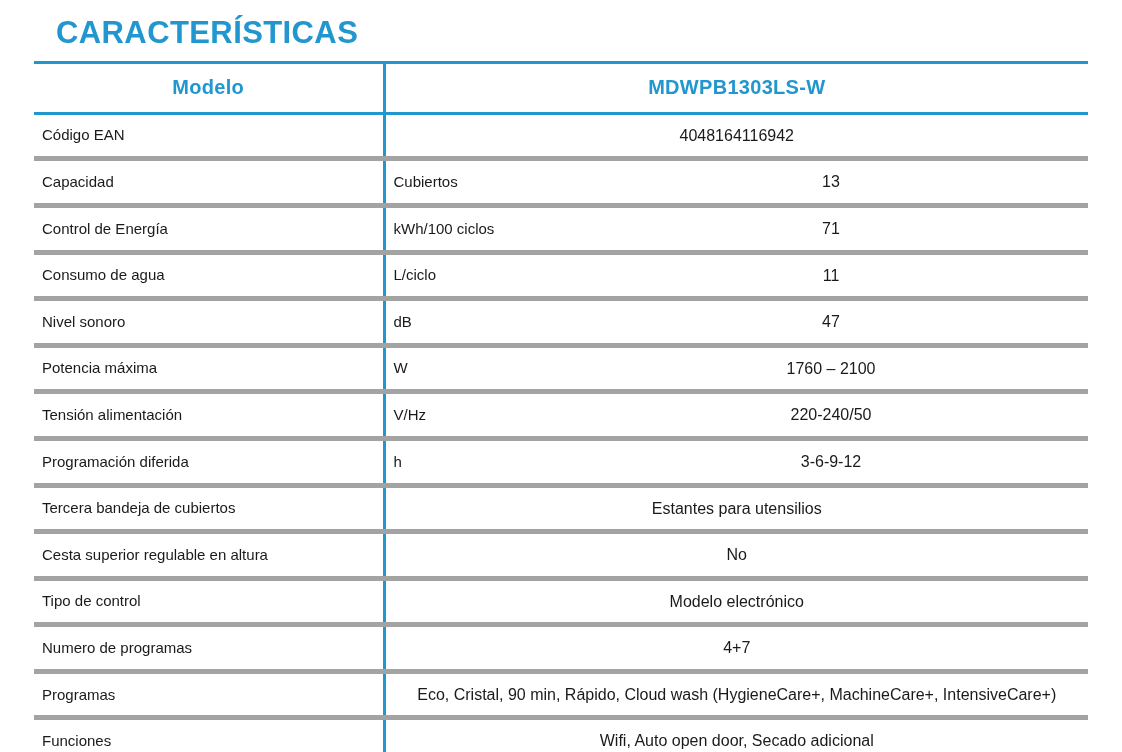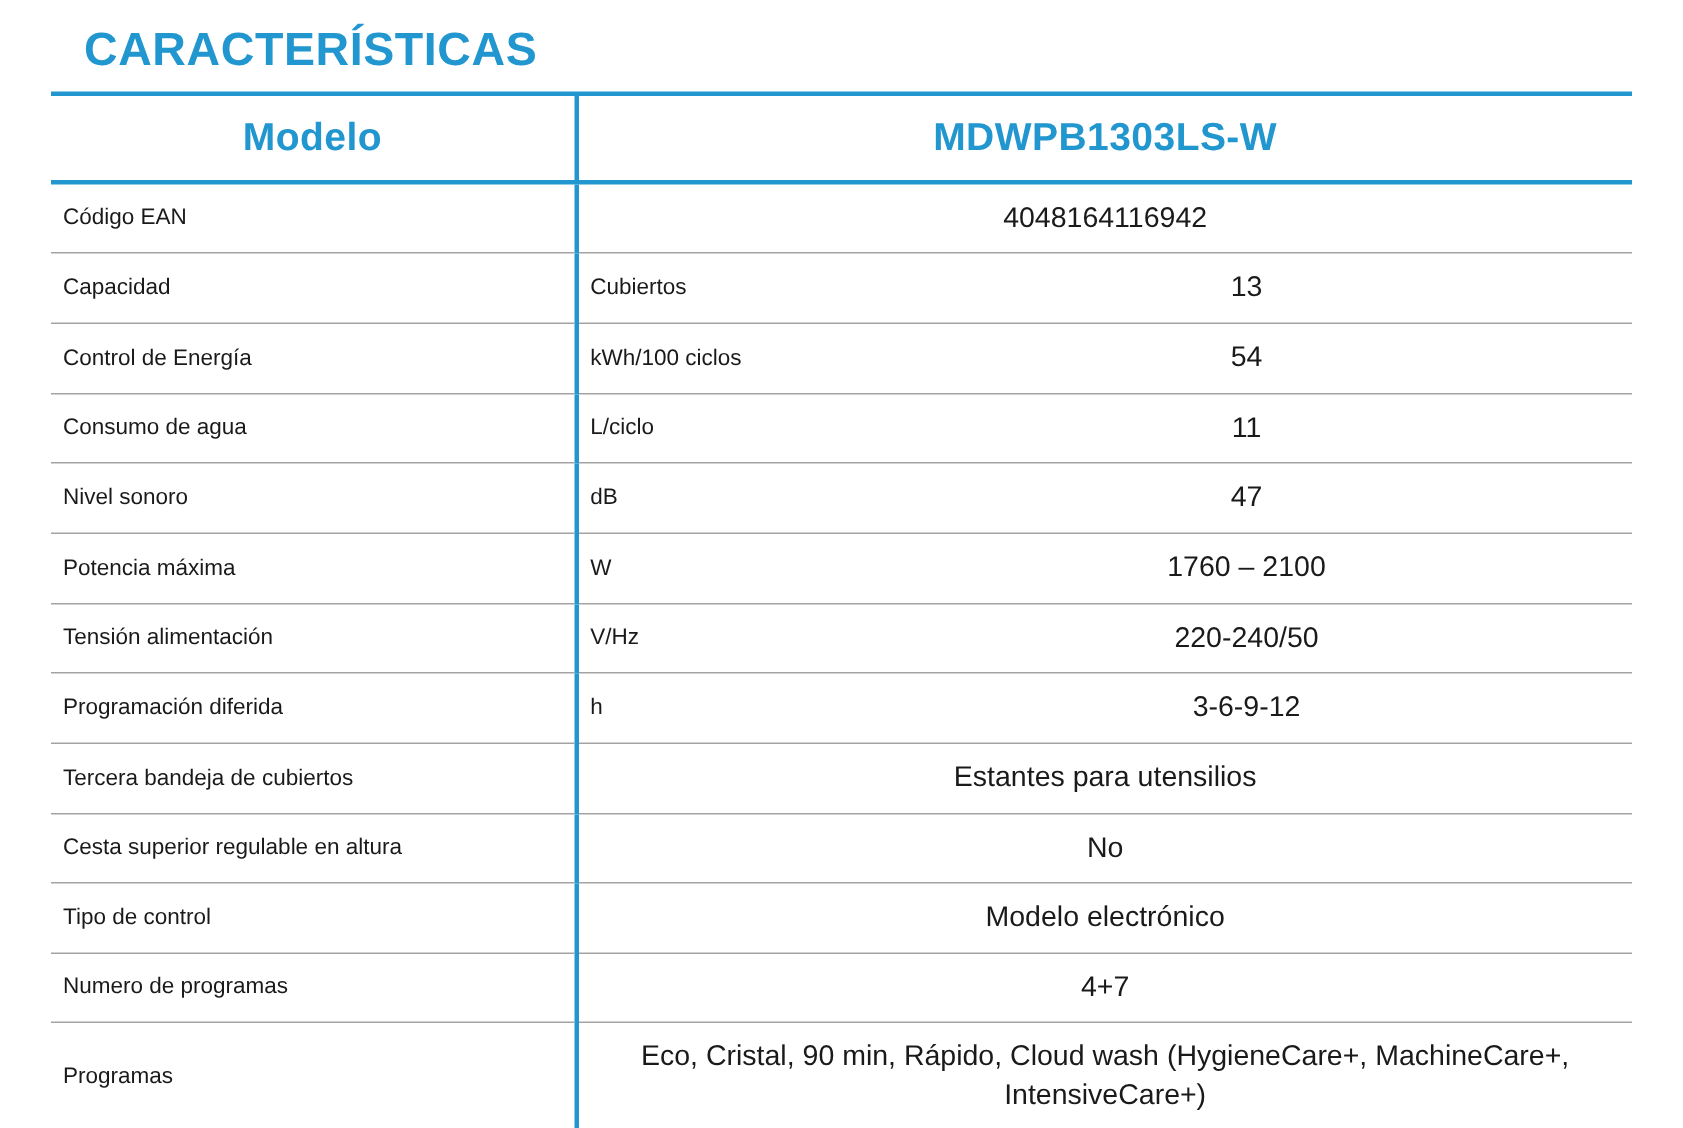--- a/index.html
+++ b/index.html
@@ -36,50 +36,50 @@
     font-size: 14.5px;
   }
   table.spec col.c1 { width: 350px; }
   table.spec col.c2 { width: 190px; }
   table.spec col.c3 { width: 514px; }
 
   table.spec tr.head th {
     border-top: 3px solid #2196cf;
     border-bottom: 3px solid #2196cf;
     color: #2196cf;
-    font-size: 26px;
+    font-size: 20px;
     font-weight: bold;
     padding: 12px 0 13px 0;
     letter-spacing: 0.3px;
   }
   table.spec tr.head th.model-col {
     text-align: center;
   }
   table.spec tr.head th.value-col {
     text-align: center;
   }
   table.spec td {
-    border-bottom: 1px solid #a3a3a3;
+    border-bottom: 5px solid #a3a3a3;
     padding: 10px 8px;
     vertical-align: middle;
     line-height: 1.35;
   }
   td.label {
     padding-left: 20px;
     text-align: left;
     font-size: 15px;
   }
   td.unit {
     padding-left: 14px;
     text-align: left;
     font-size: 15px;
   }
   td.value {
     text-align: center;
-    font-size: 19px;
+    font-size: 16px;
   }
   
   .divider-col {
     border-left: 3px solid #2196cf;
   }
   tr.last td {
     border-bottom: 1px solid #b9b9b9;
   }
 </style>
 </head>
@@ -108,21 +108,21 @@
 
       <tr>
         <td class="label">Capacidad</td>
         <td class="unit divider-col">Cubiertos</td>
         <td class="value">13</td>
       </tr>
 
       <tr>
         <td class="label">Control de Energía</td>
         <td class="unit divider-col">kWh/100 ciclos</td>
-        <td class="value">54</td>
+        <td class="value">71</td>
       </tr>
 
       <tr>
         <td class="label">Consumo de agua</td>
         <td class="unit divider-col">L/ciclo</td>
         <td class="value">11</td>
       </tr>
 
 
       <tr>

